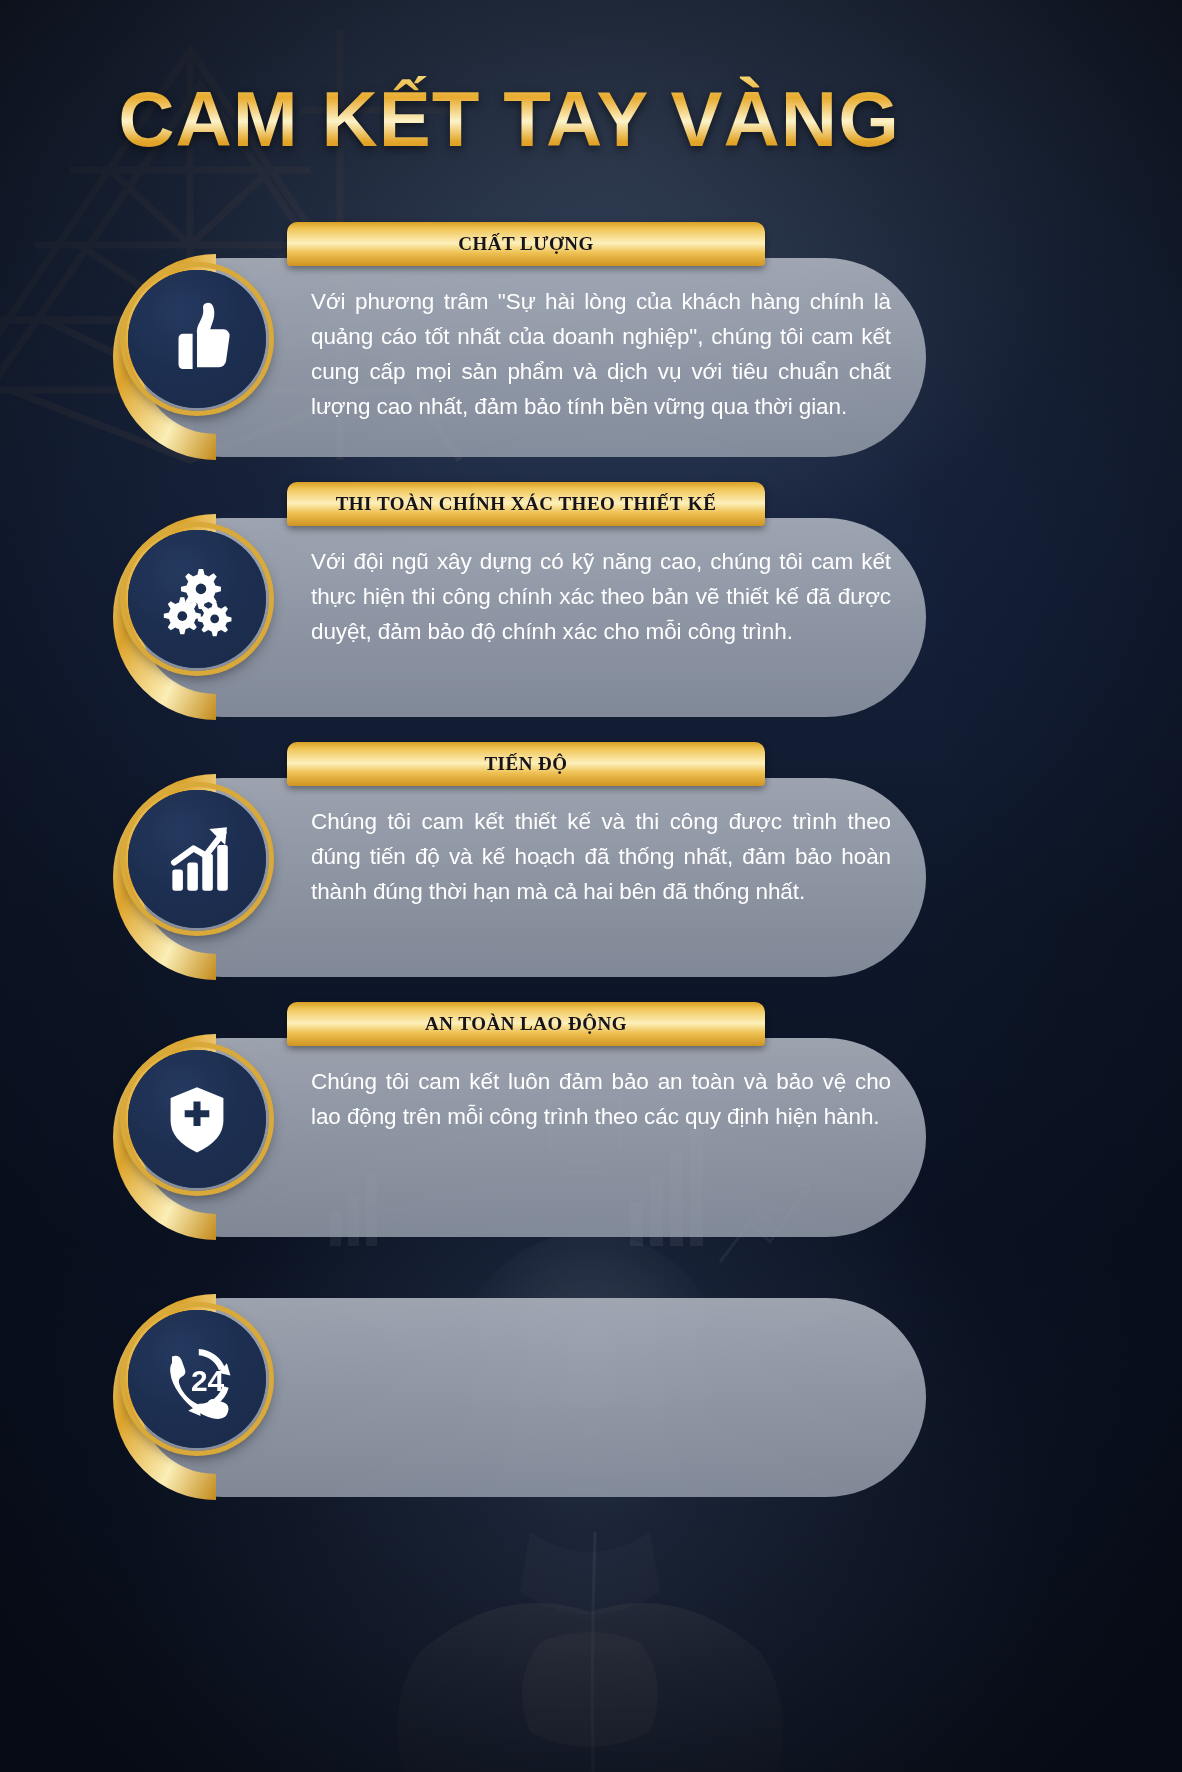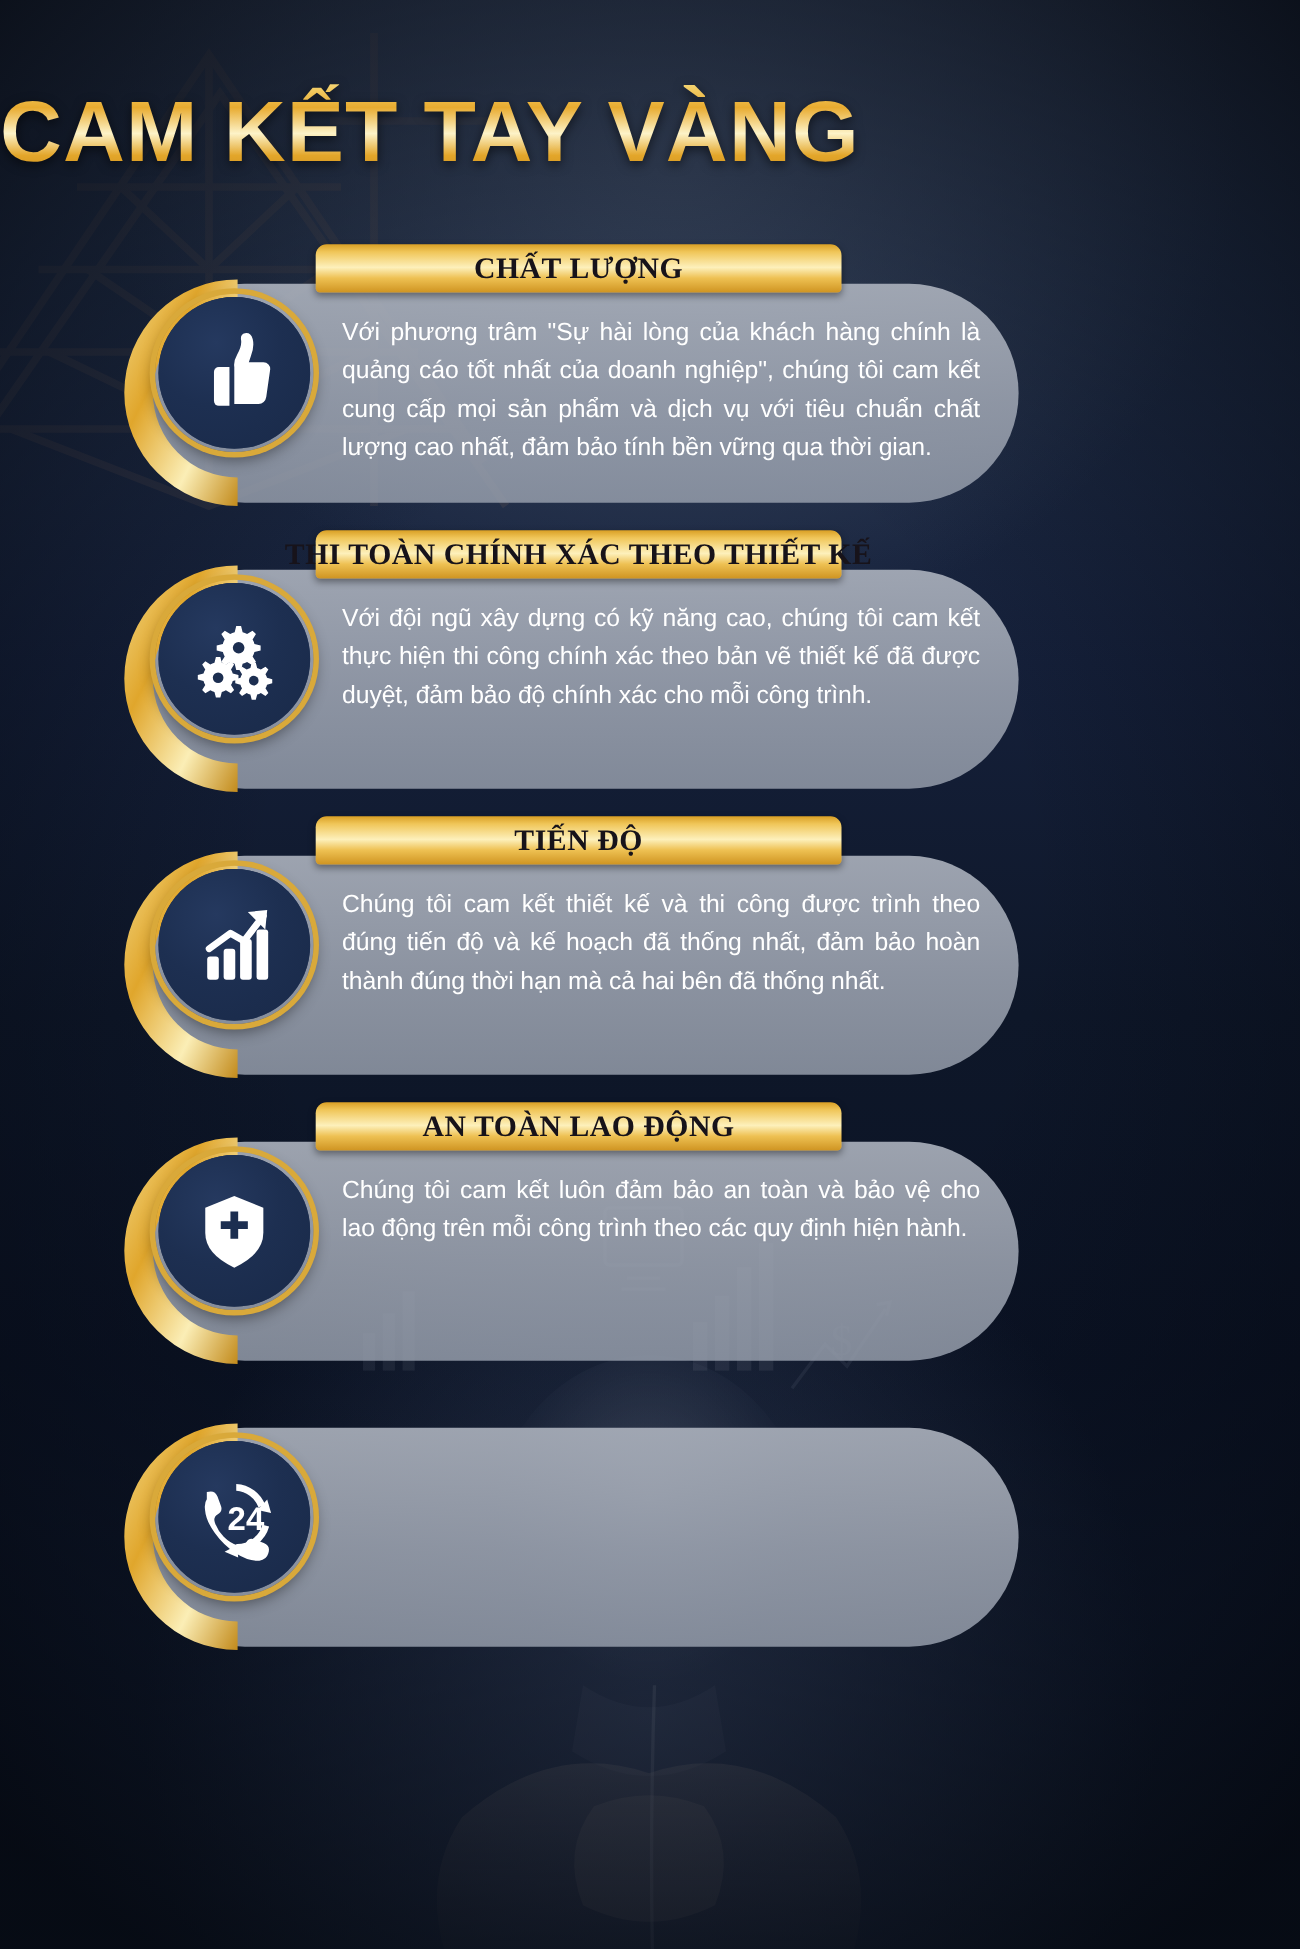--- a/index.html
+++ b/index.html
@@ -29,21 +29,21 @@
   .bg-truss svg { width:100%; height:100%; display:block; }
   
   .bg-hands { position:absolute; left:240px; bottom:-20px; width:700px; height:560px; opacity:.5; }
   .bg-hands svg { width:100%; height:100%; display:block; }
   .bg-charts { position:absolute; left:300px; bottom:430px; width:560px; height:260px; opacity:.16; }
   .bg-charts svg { width:100%; height:100%; display:block; }
 
   
   #title {
     position:absolute; top:74px; left:0; width:1018px;
-    text-align:left;
+    text-align:center;
     font-size:78px;
     font-weight:bold;
     letter-spacing:1px;
     font-family:"Liberation Sans", sans-serif;
     background:linear-gradient(180deg,#f6d97a 0%,#e8ab30 26%,#fdf3c8 52%,#e3a62a 74%,#c98a1c 100%);
     -webkit-background-clip:text; background-clip:text;
     color:transparent; -webkit-text-fill-color:transparent;
     filter:drop-shadow(0 3px 5px rgba(0,0,0,.55));
     white-space:nowrap;
   }
@@ -69,33 +69,33 @@
     display:flex; align-items:center; justify-content:center;
   }
   .ribbon::after{
     content:""; position:absolute; left:0; right:0; bottom:-9px; height:11px;
     background:linear-gradient(180deg,#c98e1e 0%,#e7b84a 45%,#b8801a 100%);
     border-radius:0 0 7px 7px; z-index:-1;
   }
   .ribbon-label {
     font-family:"Liberation Serif", serif;
     font-weight:bold;
-    font-size:27px;
+    font-size:19px;
     letter-spacing:.5px;
     color:#17131a;
     white-space:nowrap;
   }
 
   
   .arc { position:absolute; left:108px; top:22px; width:200px; height:226px; }
   .arc svg { width:100%; height:100%; display:block; }
 
   
   .circle {
-    position:absolute; left:140px; top:44px;
+    position:absolute; left:124px; top:44px;
     width:146px; height:146px; border-radius:50%;
     background:radial-gradient(circle at 38% 30%, #25395f 0%, #1d2f51 45%, #16254180 100%), #1c2e50;
     border:4px solid transparent;
     background-clip:padding-box;
     box-shadow:0 0 0 4px #d9a93a, 0 6px 14px rgba(0,0,0,.45);
     display:flex; align-items:center; justify-content:center;
   }
   .circle svg { width:88px; height:88px; display:block; }
 
   

